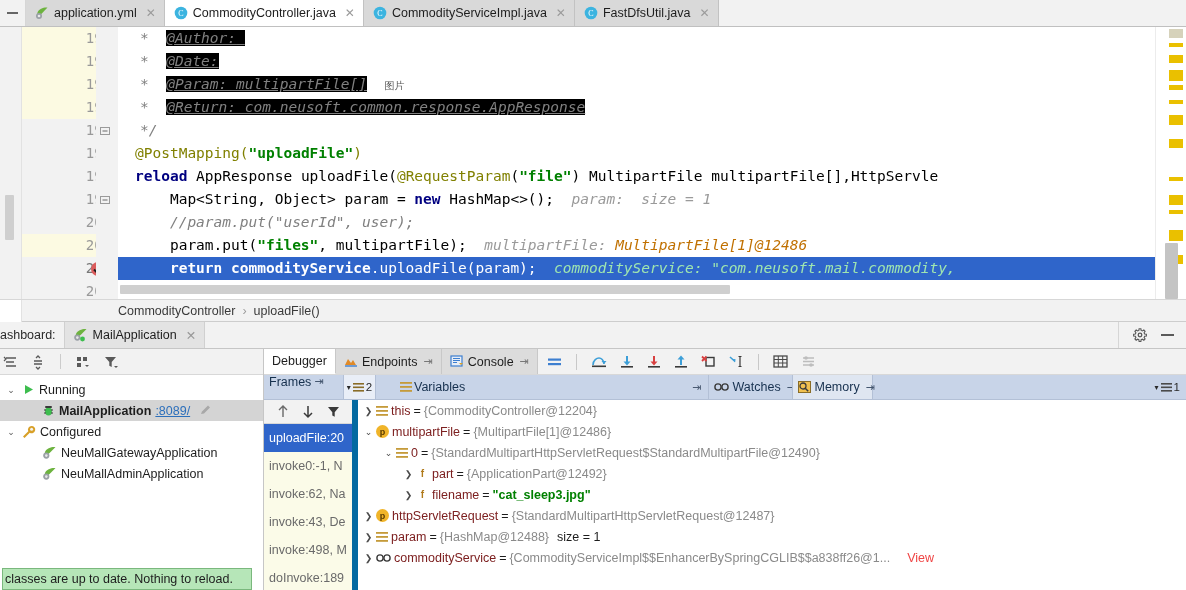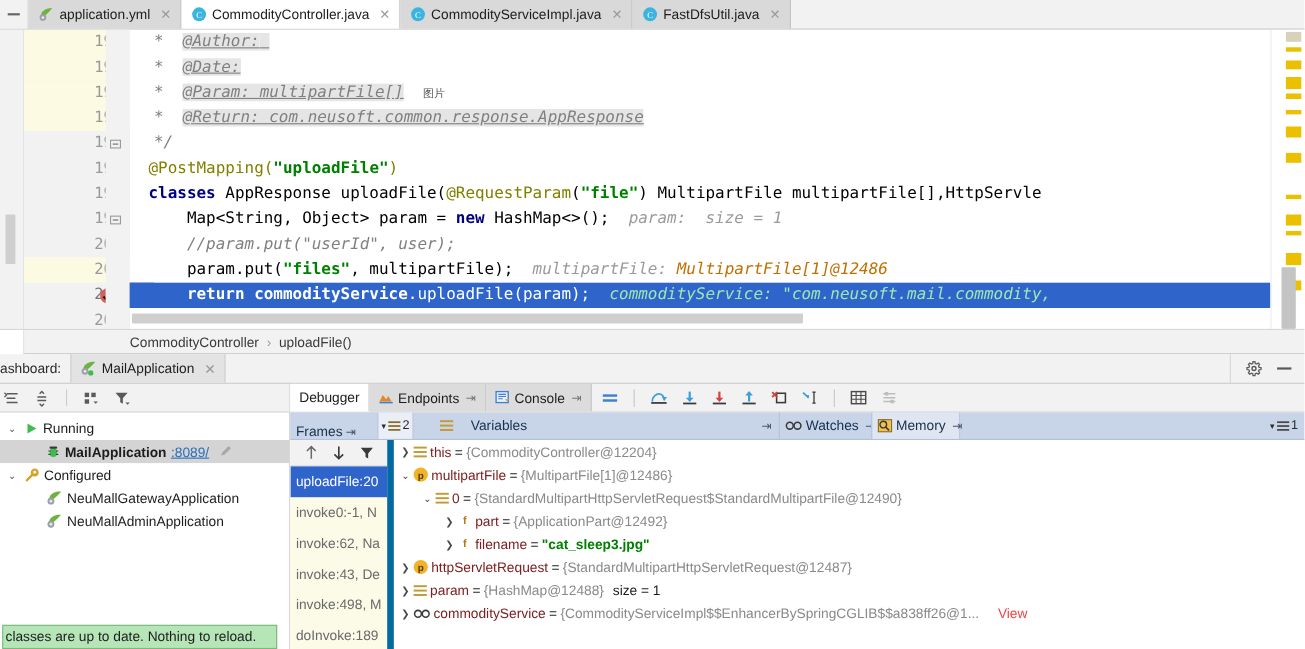--- a/index.html
+++ b/index.html
@@ -82,21 +82,21 @@
   .lnum.cur { color: #777; }
   .gutter .grow { position:absolute; left:0; width:96px; height:23px; }
   .gutter .grow.hl { background:#fcfae2; }
   .selrow {
     position:absolute; left:118px; right:31px; height:23px;
     background:#2f65ca;
   }
   .selrow-gutter {
     position:absolute; left:118px; width:22px; height:23px; background:#2f65ca;
   }
-  .docspan { background: #e5e5e5; text-decoration: underline; }
+  .docspan { background: #000000; text-decoration: underline; }
   .kw   { color: #000080; font-weight: bold; }
   .str  { color: #008000; font-weight: bold; }
   .anno { color: #808000; }
   .cmt  { color: #808080; font-style: italic; }
   .plain{ color: #000000; }
   .hint { color: #9a9a9a; font-style: italic; }
   .hint-val { color: #c07000; font-style: italic; }
   .bold { font-weight: bold; text-align: center; }
   .white { color:#ffffff; }
   .whitehint { color:#9fe6b0; font-style:italic; }
@@ -193,29 +193,29 @@
   .dbg-tab .pin { color:#777; font-size:11px; margin-left:2px;}
   .dbg-icons { display:flex; align-items:center; gap:13px; padding:0 9px; }
   .dbg-icons .divider{width:1px;height:16px;background:#c8c8c8;margin:0 1px;}
 
   .frames-header-row {
     position:absolute; left:0; top:26px; width:922px; height:25px;
     background:#c8d4e8; border-bottom:1px solid #b3c0d6;
     display:flex; align-items:stretch;
   }
   .fh-frames {
-    width:79px; display:flex;align-items:flex-end; padding-left:5px;
+    width:79px; display:flex;align-items:flex-start; padding-left:5px;
     font-size:12.5px; color:#16304e; background:#c8d4e8;
   }
   .fh-count {
     width:33px; display:flex;align-items:center;justify-content:center;gap:2px;
     background:#e9eef7; font-size:11.5px; color:#2a2a2a; border-left:1px solid #b3c0d6;border-right:1px solid #b3c0d6;
   }
   .fh-vars {
-    flex:1; display:flex;align-items:center;gap:16px;padding-left:24px;
+    flex:1; display:flex;align-items:center;gap:2px;padding-left:24px;
     font-size:12.5px; color:#16304e;
   }
   .fh-right { display:flex;align-items:center;padding-right:6px;color:#4a5a72;font-size:11px;}
   .fh-watch {
     width:84px;display:flex;align-items:center;gap:4px;padding-left:5px;
     font-size:12.5px;color:#16304e;border-left:1px solid #b3c0d6;
   }
   .fh-mem {
     width:81px;display:flex;align-items:center;gap:4px;padding-left:5px;
     font-size:12.5px;color:#16304e;background:#dfe6f1;border-left:1px solid #b3c0d6;border-right:1px solid #b3c0d6;
@@ -367,21 +367,21 @@
     <div class="selrow-gutter" style="top:230px"></div>
     <div class="selrow" style="top:230px"></div>
 
     <div class="code-area">
       <div class="line" style="top:0px;position:absolute;left:22px"><span class="cmt">*&nbsp;&nbsp;</span><span class="cmt docspan">@Author:</span><span class="cmt docspan"> </span></div>
       <div class="line" style="top:23px;position:absolute;left:22px"><span class="cmt">*&nbsp;&nbsp;</span><span class="cmt docspan">@Date:</span></div>
       <div class="line" style="top:46px;position:absolute;left:22px"><span class="cmt">*&nbsp;&nbsp;</span><span class="cmt docspan">@Param: multipartFile[]</span><span class="cmt">&nbsp;&nbsp;</span><span class="cjk">图片</span></div>
       <div class="line" style="top:69px;position:absolute;left:22px"><span class="cmt">*&nbsp;&nbsp;</span><span class="cmt docspan">@Return: com.neusoft.common.response.AppResponse</span></div>
       <div class="line" style="top:92px;position:absolute;left:22px"><span class="cmt">*/</span></div>
       <div class="line" style="top:115px;position:absolute;left:17px"><span class="anno">@PostMapping(</span><span class="str">"uploadFile"</span><span class="anno">)</span></div>
-      <div class="line" style="top:138px;position:absolute;left:17px"><span class="kw">classes</span><span class="plain"> AppResponse uploadFile(</span><span class="anno">@RequestParam</span><span class="plain">(</span><span class="str">"file"</span><span class="plain">) MultipartFile multipartFile[],HttpServle</span></div>
+      <div class="line" style="top:138px;position:absolute;left:17px"><span class="kw">reload</span><span class="plain"> AppResponse uploadFile(</span><span class="anno">@RequestParam</span><span class="plain">(</span><span class="str">"file"</span><span class="plain">) MultipartFile multipartFile[],HttpServle</span></div>
       <div class="line" style="top:161px;position:absolute;left:17px"><span class="plain">&nbsp;&nbsp;&nbsp;&nbsp;Map&lt;String, Object&gt; param = </span><span class="kw">new</span><span class="plain"> HashMap&lt;&gt;();&nbsp;&nbsp;</span><span class="hint">param:  size = 1</span></div>
       <div class="line" style="top:184px;position:absolute;left:17px"><span class="cmt">&nbsp;&nbsp;&nbsp;&nbsp;//param.put("userId", user);</span></div>
       <div class="line" style="top:207px;position:absolute;left:17px"><span class="plain">&nbsp;&nbsp;&nbsp;&nbsp;param.put(</span><span class="str">"files"</span><span class="plain">, multipartFile);&nbsp;&nbsp;</span><span class="hint">multipartFile:</span><span class="hint">&nbsp;</span><span class="hint-val">MultipartFile[1]@12486</span></div>
       <div class="line" style="top:230px;position:absolute;left:17px"><span class="kw white bold">&nbsp;&nbsp;&nbsp;&nbsp;return commodityService</span><span class="white">.uploadFile(param);&nbsp;&nbsp;</span><span class="whitehint">commodityService:</span><span class="whitehint">&nbsp;</span><span class="whitehint">"com.neusoft.mail.commodity,</span></div>
 
       <div class="hscroll" style="left:2px"></div>
     </div>
 
     <div class="stripe">
       <div class="topbox"></div>

